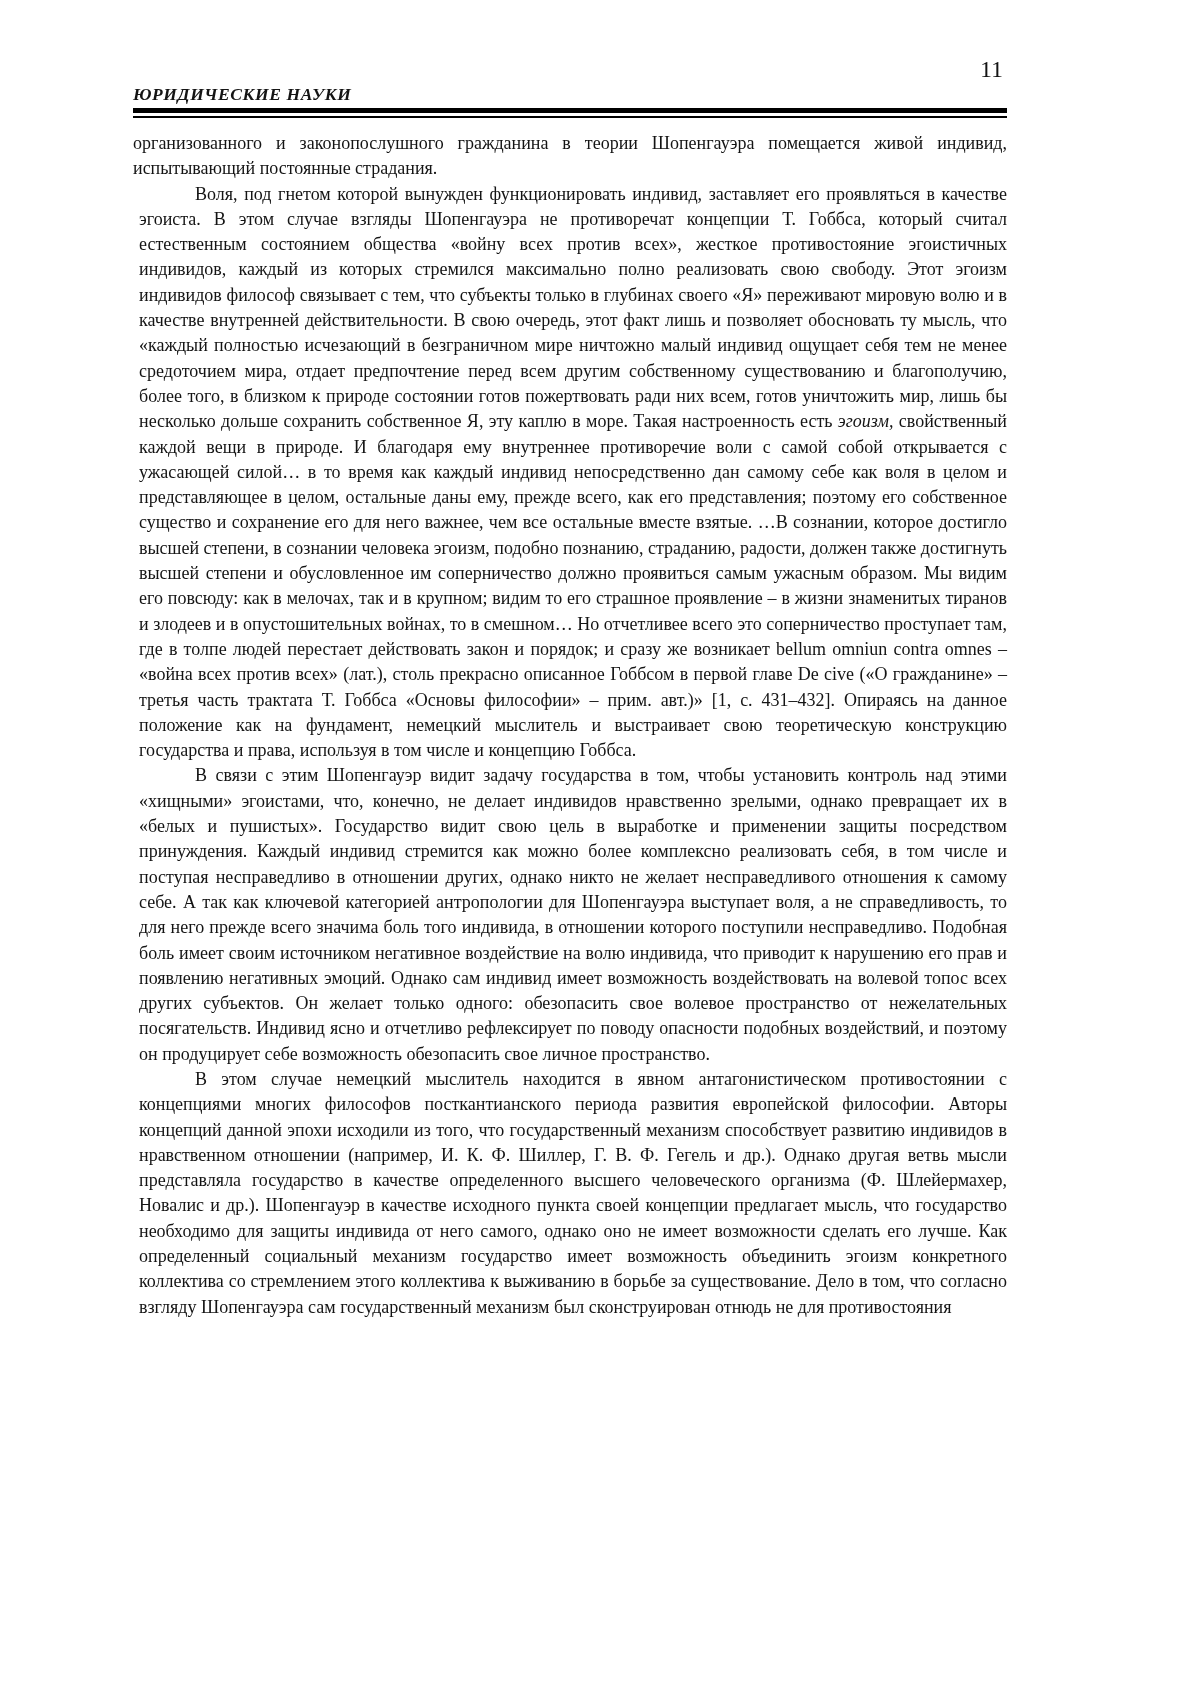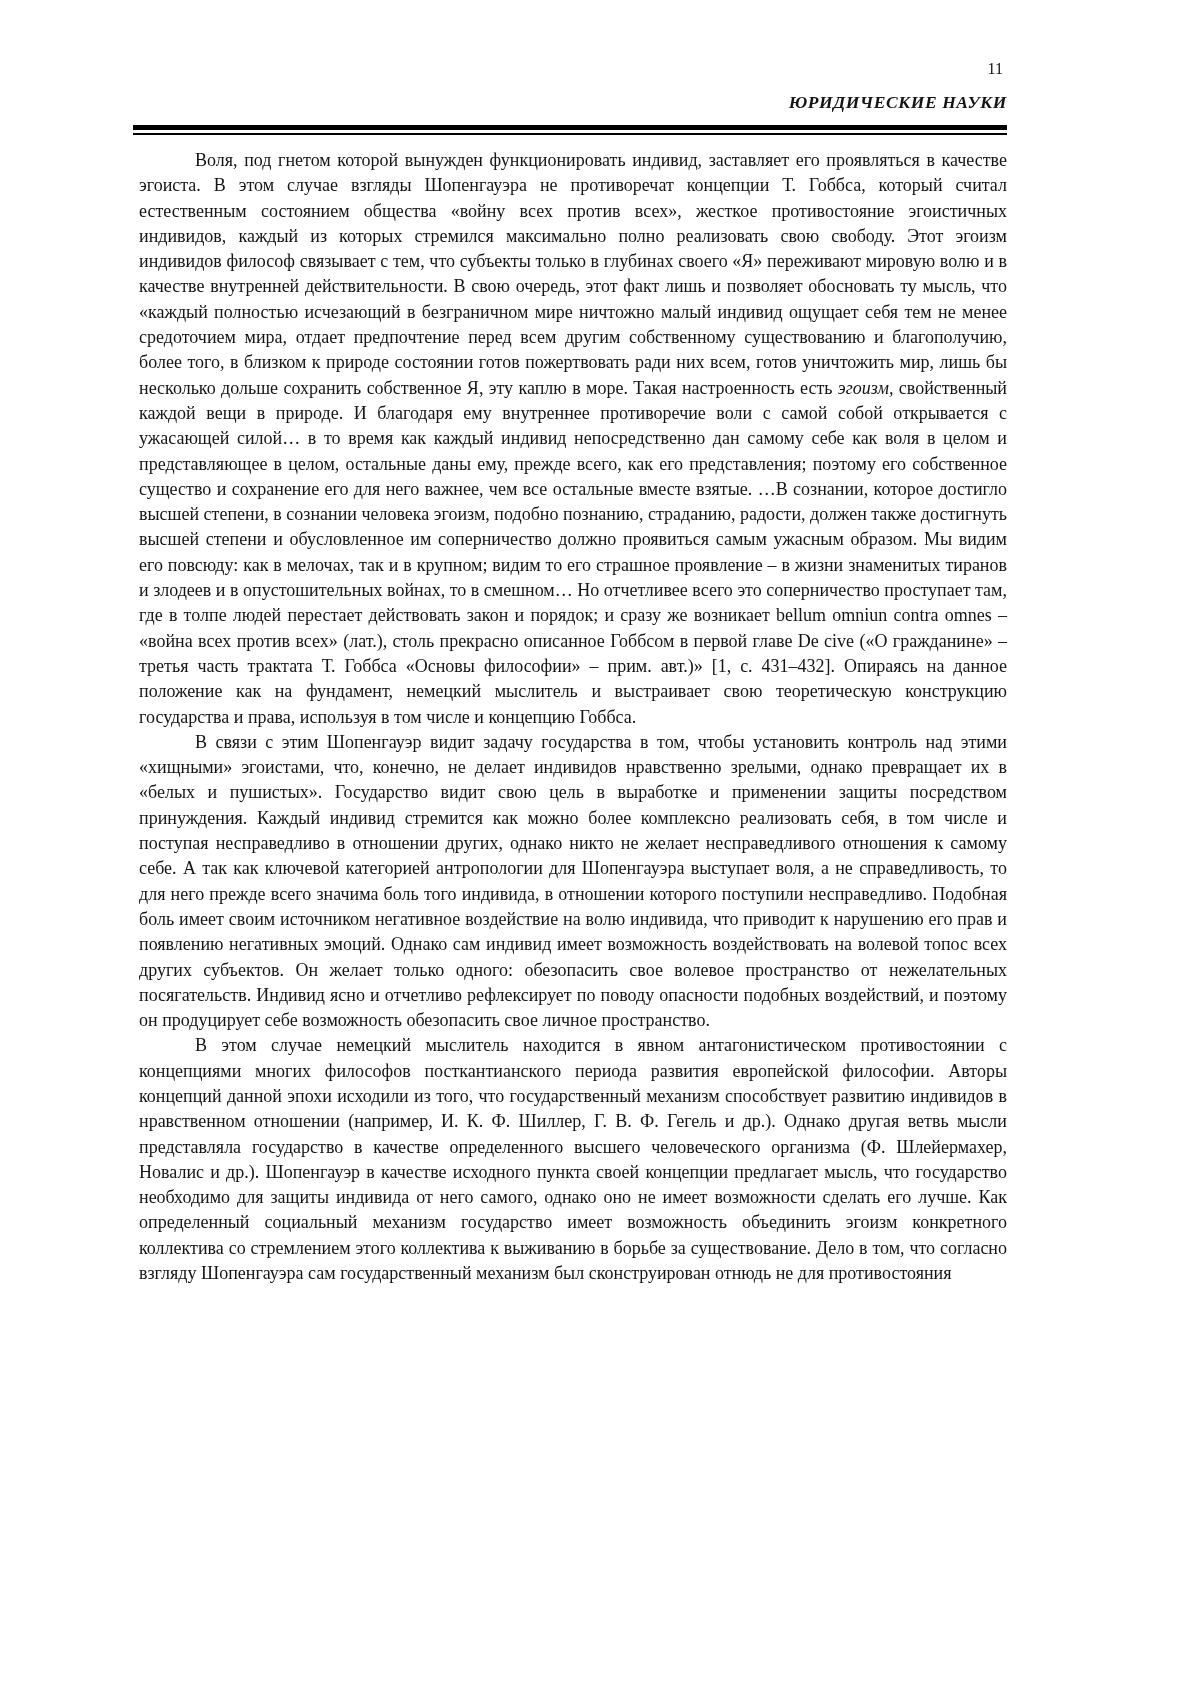--- a/index.html
+++ b/index.html
@@ -17,32 +17,32 @@
   }
   .page {
     box-sizing: border-box;
     width: 1200px;
     height: 1697px;
     background: #ffffff;
     padding: 58px 193px 40px 133px;
   }
   .page-number {
     text-align: right;
-    font-size: 16px;
+    font-size: 24px;
     line-height: 22px;
     padding-right: 4px;
-    margin-bottom: 12px;
+    margin-bottom: 4px;
   }
   .running-head {
-    text-align: right;
+    text-align: left;
     font-weight: bold;
     font-style: italic;
     font-size: 17.5px;
     letter-spacing: 0.6px;
-    margin-bottom: 12px;
+    margin-bottom: 3px;
     font-family: Liberation Serif, serif;
   }
   .head-rule {
     border-top: 5px solid #000000;
     border-bottom: 2px solid #000000;
     height: 3px;
     margin-bottom: 13px;
   }
   .body-text {
     font-size: 18px;
@@ -63,17 +63,18 @@
   }
 </style>
 </head>
 <body>
 
 <div class="page">
   <div class="page-number">11</div>
   <div class="running-head">ЮРИДИЧЕСКИЕ НАУКИ</div>
   <div class="head-rule"></div>
   <div class="body-text">
+      <p><span>организованного и законопослушного гражданина в теории Шопенгауэра помещается живой индивид, испытывающий постоянные страдания.</span></p>
       <p class="indent"><span>Воля, под гнетом которой вынужден функционировать индивид, заставляет его проявляться в качестве эгоиста. В этом случае взгляды Шопенгауэра не противоречат концепции Т. Гоббса, который считал естественным состоянием общества «войну всех против всех», жесткое противостояние эгоистичных индивидов, каждый из которых стремился максимально полно реализовать свою свободу. Этот эгоизм индивидов философ связывает с тем, что субъекты только в глубинах своего «Я» переживают мировую волю и в качестве внутренней действительности. В свою очередь, этот факт лишь и позволяет обосновать ту мысль, что «каждый полностью исчезающий в безграничном мире ничтожно малый индивид ощущает себя тем не менее средоточием мира, отдает предпочтение перед всем другим собственному существованию и благополучию, более того, в близком к природе состоянии готов пожертвовать ради них всем, готов уничтожить мир, лишь бы несколько дольше сохранить собственное Я, эту каплю в море. Такая настроенность есть </span><span class="italic">эгоизм,</span><span> свойственный каждой вещи в природе. И благодаря ему внутреннее противоречие воли с самой собой открывается с ужасающей силой… в то время как каждый индивид непосредственно дан самому себе как воля в целом и представляющее в целом, остальные даны ему, прежде всего, как его представления; поэтому его собственное существо и сохранение его для него важнее, чем все остальные вместе взятые. …В сознании, которое достигло высшей степени, в сознании человека эгоизм, подобно познанию, страданию, радости, должен также достигнуть высшей степени и обусловленное им соперничество должно проявиться самым ужасным образом. Мы видим его повсюду: как в мелочах, так и в крупном; видим то его страшное проявление – в жизни знаменитых тиранов и злодеев и в опустошительных войнах, то в смешном… Но отчетливее всего это соперничество проступает там, где в толпе людей перестает действовать закон и порядок; и сразу же возникает bellum omniun contra omnes – «война всех против всех» (лат.), столь прекрасно описанное Гоббсом в первой главе De cive («О гражданине» – третья часть трактата Т. Гоббса «Основы философии» – прим. авт.)» [1, с. 431–432]. Опираясь на данное положение как на фундамент, немецкий мыслитель и выстраивает свою теоретическую конструкцию государства и права, используя в том числе и концепцию Гоббса.</span></p>
       <p class="indent"><span>В связи с этим Шопенгауэр видит задачу государства в том, чтобы установить контроль над этими «хищными» эгоистами, что, конечно, не делает индивидов нравственно зрелыми, однако превращает их в «белых и пушистых». Государство видит свою цель в выработке и применении защиты посредством принуждения. Каждый индивид стремится как можно более комплексно реализовать себя, в том числе и поступая несправедливо в отношении других, однако никто не желает несправедливого отношения к самому себе. А так как ключевой категорией антропологии для Шопенгауэра выступает воля, а не справедливость, то для него прежде всего значима боль того индивида, в отношении которого поступили несправедливо. Подобная боль имеет своим источником негативное воздействие на волю индивида, что приводит к нарушению его прав и появлению негативных эмоций. Однако сам индивид имеет возможность воздействовать на волевой топос всех других субъектов. Он желает только одного: обезопасить свое волевое пространство от нежелательных посягательств. Индивид ясно и отчетливо рефлексирует по поводу опасности подобных воздействий, и поэтому он продуцирует себе возможность обезопасить свое личное пространство.</span></p>
       <p class="indent"><span>В этом случае немецкий мыслитель находится в явном антагонистическом противостоянии с концепциями многих философов посткантианского периода развития европейской философии. Авторы концепций данной эпохи исходили из того, что государственный механизм способствует развитию индивидов в нравственном отношении (например, И. К. Ф. Шиллер, Г. В. Ф. Гегель и др.). Однако другая ветвь мысли представляла государство в качестве определенного высшего человеческого организма (Ф. Шлейермахер, Новалис и др.). Шопенгауэр в качестве исходного пункта своей концепции предлагает мысль, что государство необходимо для защиты индивида от него самого, однако оно не имеет возможности сделать его лучше. Как определенный социальный механизм государство имеет возможность объединить эгоизм конкретного коллектива со стремлением этого коллектива к выживанию в борьбе за существование. Дело в том, что согласно взгляду Шопенгауэра сам государственный механизм был сконструирован отнюдь не для противостояния</span></p>
     </div>
 </div>
 
 </body></html>

